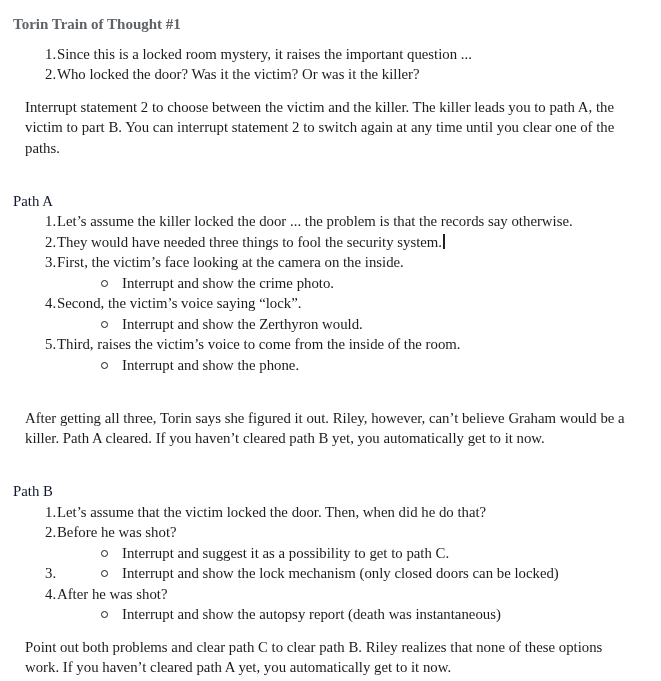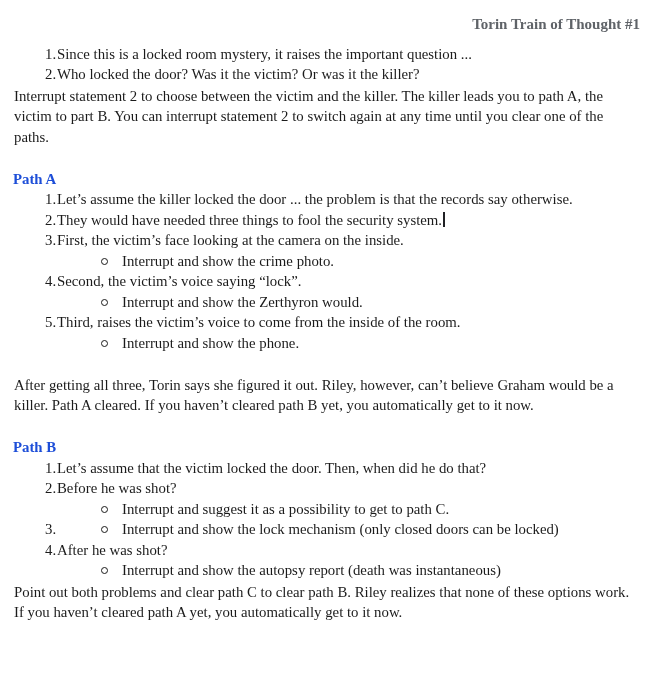--- a/index.html
+++ b/index.html
@@ -22,31 +22,30 @@
     line-height: 20.5px;
     color: #1b1b1b;
     cursor: text;
   }
   .doc-title {
     font-size: 15px;
     line-height: 20.5px;
     font-weight: bold;
     color: #5f6368;
     margin: 0 0 9px 0;
-    text-align: right;
   }
   .section-heading {
-    font-weight: bold;
-    color: #1d4ed8;
+    font-weight: normal;
+    color: #0f172a;
     margin: 0;
     font-size: inherit;
     line-height: inherit;
   }
   p.para {
-    margin: 1px;
+    margin: 12px;
   }
   .list {
     margin: 0;
     padding: 0;
   }
   .li1 {
     position: relative;
     padding-left: 44px;
   }
   .li1 .num {

